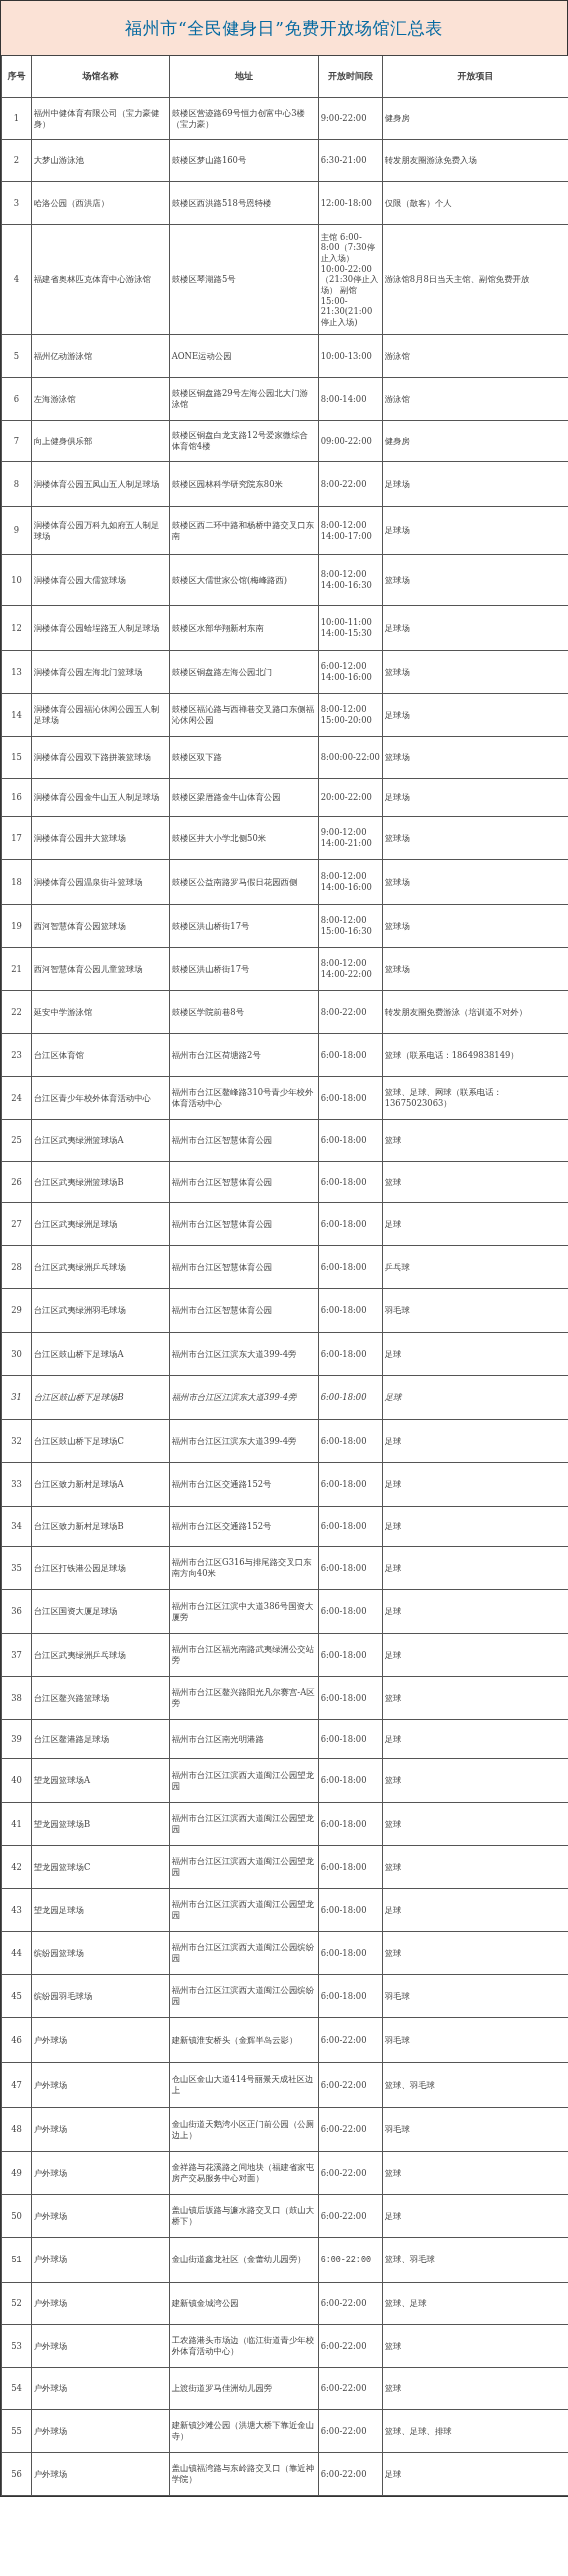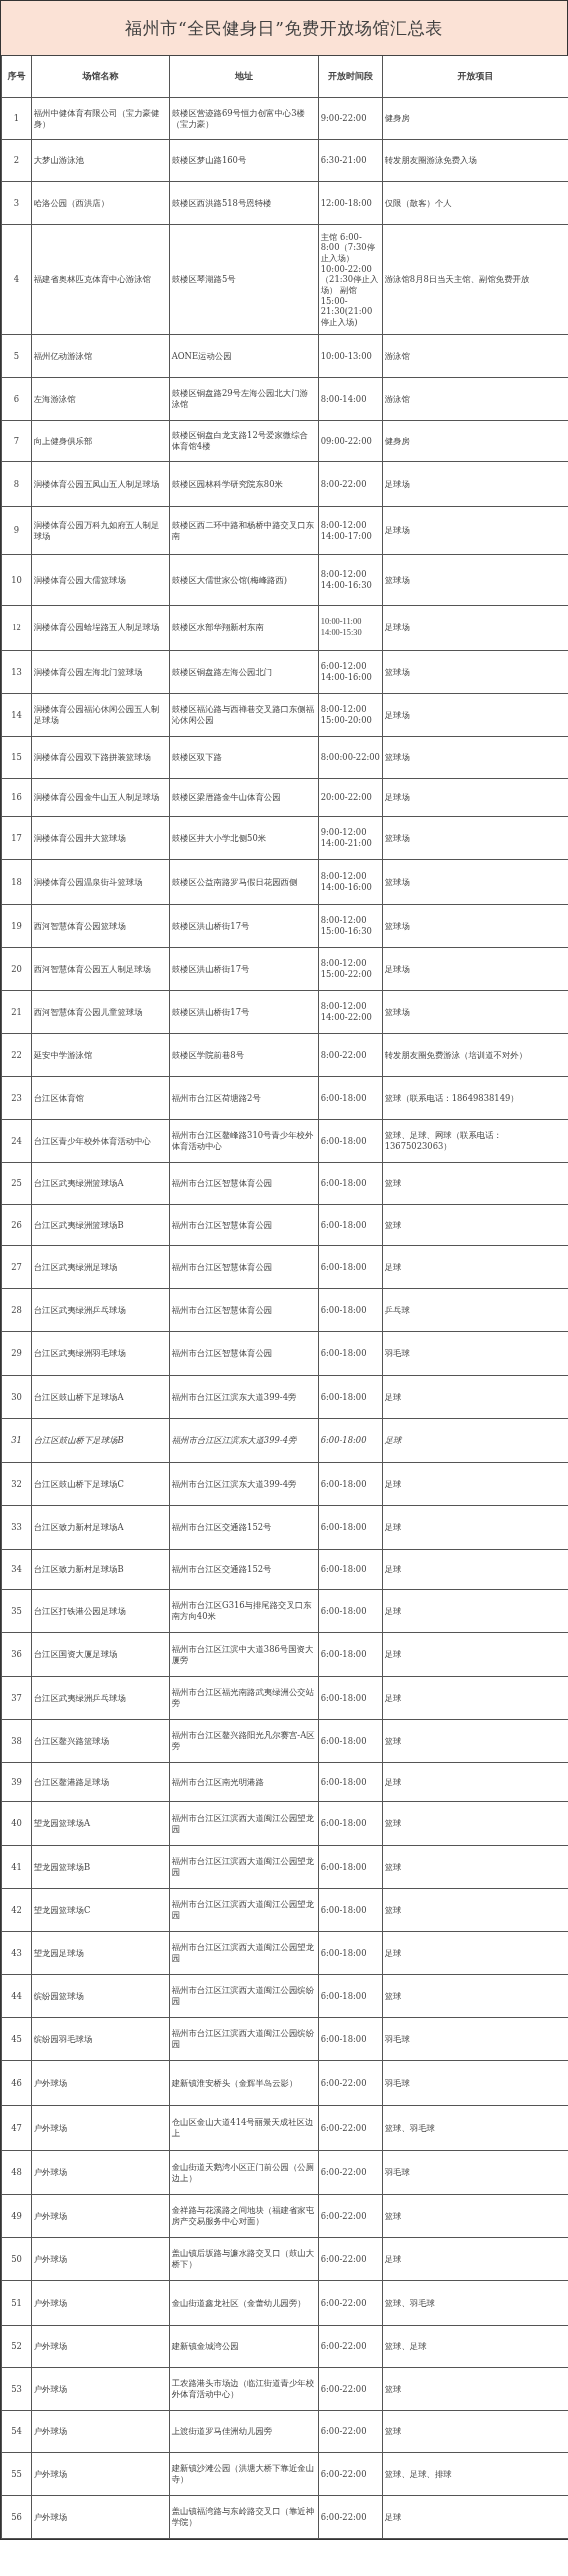--- a/index.html
+++ b/index.html
@@ -1,18 +1,18 @@
 <!DOCTYPE html>
 <html style="font-size:9px"><head>
 <meta charset="utf-8">
 <style>
   html, body { margin:0; padding:0; background:#fff; }
   body { width:569px; font-family:"DejaVu Serif","Liberation Serif",serif; color:#333; }
   .sheet { width:567px; border:0.6px solid #333; border-right:none; }
-  .title { height:54px; background:#fbe2d6; border-bottom:1.1px solid #444; display:flex; align-items:center; justify-content:center; font-size:17px; letter-spacing:0.6px; color:#404040; border-right:0.6px solid #333;}
+  .title { height:54px; background:#fbe2d6; border-bottom:1.1px solid #444; display:flex; align-items:center; justify-content:center; font-size:17px; letter-spacing:0.6px; color:#0369a1; border-right:0.6px solid #333;}
   table { border-collapse:collapse; width:567px; table-layout:fixed; }
   td, th { border:0.6px solid #555; border-top:1.1px solid #555; font-size:8.4px; padding:1.1px 1.7px; vertical-align:middle; line-height:10.7px; color:#444; }
   th { height:39px; font-weight:bold; font-size:9px; text-align:center; border-top:none; }
   td.no { text-align:center; }
   col.c0{width:30px} col.c1{width:138px} col.c2{width:149px} col.c3{width:64px} col.c4{width:186px}
   .right-pad { border-right:0.6px solid #555; }
 </style>
 </head>
 <body>
 
@@ -99,21 +99,21 @@
           <td>8:00-12:00 14:00-17:00</td>
           <td class="right-pad">足球场</td>
         </tr>
         <tr style="height: 51px;">
           <td class="no">10</td>
           <td>润楼体育公园大儒篮球场</td>
           <td>鼓楼区大儒世家公馆(梅峰路西)</td>
           <td>8:00-12:00 14:00-16:30</td>
           <td class="right-pad">篮球场</td>
         </tr>
-        <tr style="height: 45px; font-family: Liberation Serif, serif;">
+        <tr style="height: 45px;">
           <td class="no">12</td>
           <td>润楼体育公园蛤埕路五人制足球场</td>
           <td>鼓楼区水部华翔新村东南</td>
           <td>10:00-11:00 14:00-15:30</td>
           <td class="right-pad">足球场</td>
         </tr>
         <tr style="height: 43px;">
           <td class="no">13</td>
           <td>润楼体育公园左海北门篮球场</td>
           <td>鼓楼区铜盘路左海公园北门</td>
@@ -156,27 +156,20 @@
           <td class="right-pad">篮球场</td>
         </tr>
         <tr style="height: 43px;">
           <td class="no">19</td>
           <td>西河智慧体育公园篮球场</td>
           <td>鼓楼区洪山桥街17号</td>
           <td>8:00-12:00 15:00-16:30</td>
           <td class="right-pad">篮球场</td>
         </tr>
         <tr style="height: 43px;">
-          <td class="no">20</td>
-          <td>西河智慧体育公园五人制足球场</td>
-          <td>鼓楼区洪山桥街17号</td>
-          <td>8:00-12:00 15:00-22:00</td>
-          <td class="right-pad">足球场</td>
-        </tr>
-        <tr style="height: 43px;">
           <td class="no">21</td>
           <td>西河智慧体育公园儿童篮球场</td>
           <td>鼓楼区洪山桥街17号</td>
           <td>8:00-12:00 14:00-22:00</td>
           <td class="right-pad">篮球场</td>
         </tr>
         <tr style="height: 43px;">
           <td class="no">22</td>
           <td>延安中学游泳馆</td>
           <td>鼓楼区学院前巷8号</td>
@@ -372,21 +365,21 @@
           <td>6:00-22:00</td>
           <td class="right-pad">篮球</td>
         </tr>
         <tr style="height: 43px;">
           <td class="no">50</td>
           <td>户外球场</td>
           <td>盖山镇后坂路与濂水路交叉口（鼓山大桥下）</td>
           <td>6:00-22:00</td>
           <td class="right-pad">足球</td>
         </tr>
-        <tr style="height: 45px;">
+        <tr style="height: 45px; font-family: Liberation Mono, monospace;">
           <td class="no">51</td>
           <td>户外球场</td>
           <td>金山街道鑫龙社区（金蕾幼儿园旁）</td>
           <td>6:00-22:00</td>
           <td class="right-pad">篮球、羽毛球</td>
         </tr>
         <tr style="height: 42px;">
           <td class="no">52</td>
           <td>户外球场</td>
           <td>建新镇金城湾公园</td>

